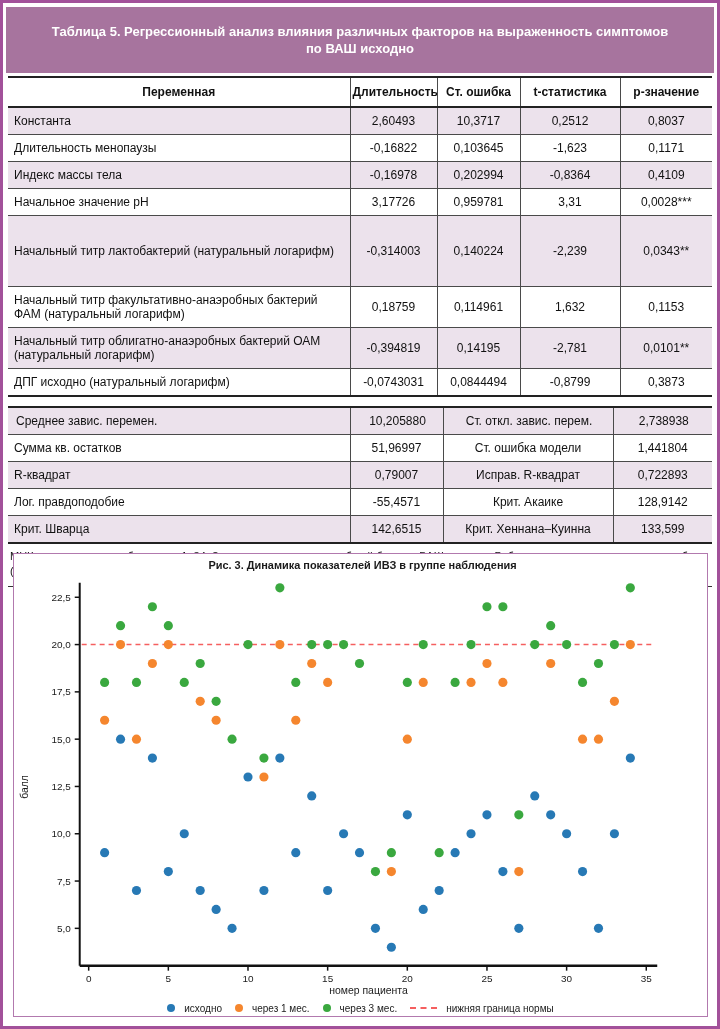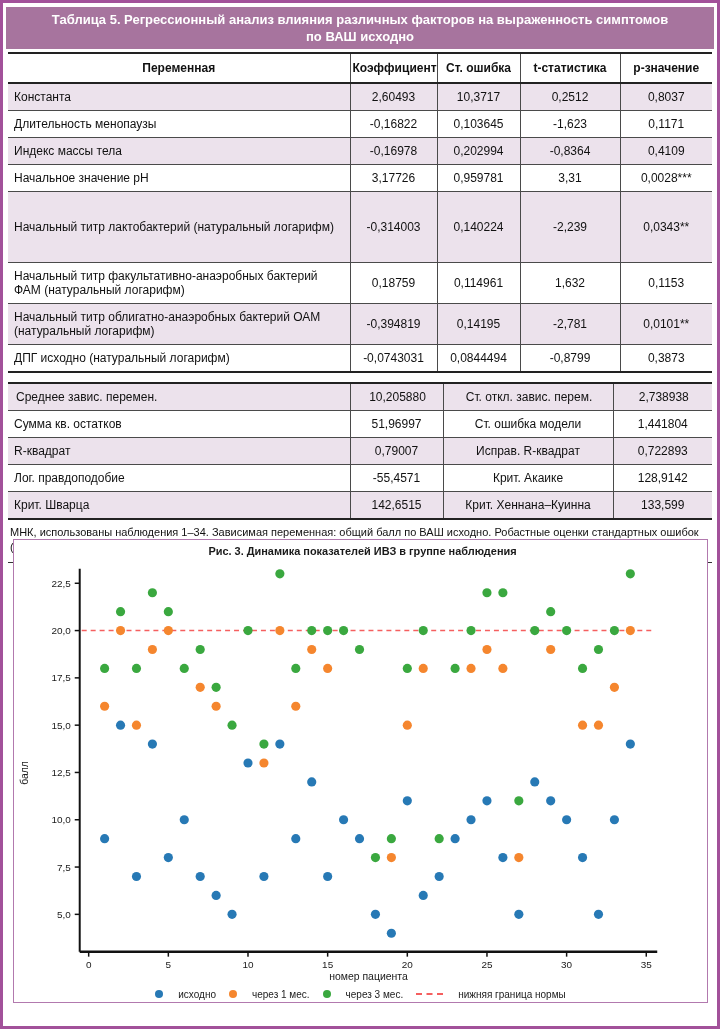--- a/index.html
+++ b/index.html
@@ -1,39 +1,39 @@
 <!DOCTYPE html>
 <html><head>
 <meta charset="utf-8">
 <style>
   html,body{margin:0;padding:0;background:#fff;}
   body{width:720px;height:1029px;position:relative;font-family:"Liberation Sans",sans-serif;color:#111;}
   .page{position:absolute;inset:0;border:3px solid #a2519a;background:#fff;box-sizing:border-box;}
   .title-bar{margin:4px 3px 0 3px;background:#a7749e;color:#fff;font-weight:bold;font-size:13px;
-             text-align:center;padding:4px 40px;line-height:1.32;}
+             text-align:center;padding:16px 40px;line-height:1.32;}
   table{border-collapse:collapse;width:704px;margin:3px 5px 0 5px;table-layout:fixed;}
   td,th{font-size:12px;color:#111;overflow:hidden;}
   .t1 thead th{border-top:2.5px solid #222;border-bottom:2.5px solid #222;font-weight:bold;
                padding:7px 2px;text-align:center;margin-top:28px;}
   .t1 tbody td,.t2 tbody td{border-top:1px solid #4a4a4a;border-bottom:1px solid #4a4a4a;padding:6px 6px;}
   .t1 td+td,.t1 th+th,.t2 td+td{border-left:1px solid #4a4a4a;}
   .t1 tbody td:first-child,.t2 tbody td:first-child{text-align:left;}
   .t1 tbody td,.t2 tbody td{text-align:center;}
   .t1 tbody td:first-child{text-align:left;}
   .t1 tbody tr:nth-child(odd) td,.t2 tbody tr:nth-child(odd) td{background:#ece2ec;}
   .t1 tbody tr:nth-child(5) td{padding:28px 6px;}
   .t1 tbody tr:last-child td,.t2 tbody tr:last-child td{border-bottom:2.5px solid #222;}
   .t2{margin-top:9px;}
   .t2 tbody tr:first-child td{border-top:2px solid #222;padding-left:8px;}
   .note{margin:0 5px;padding:5px 2px 7px 2px;border-bottom:1.5px solid #333;font-size:11px;line-height:1.35;}
-  .chart-box{position:absolute;left:10px;right:9px;top:536px;height:464px;border:1.5px solid #b279ae;
+  .chart-box{position:absolute;left:10px;right:9px;top:550px;height:464px;border:1.5px solid #b279ae;
              background:#fff;box-sizing:border-box;}
   .chart-box svg{display:block;}
   .legend{height:16px;display:flex;justify-content:center;align-items:center;gap:13px;font-size:10px;color:#222;}
-  .legend .li{display:flex;align-items:center;gap:15px;}
+  .legend .li{display:flex;align-items:center;gap:9px;}
   .legend .dot{width:8px;height:8px;border-radius:50%;display:inline-block;}
   .legend .dash{width:27px;height:0;border-top:2px dashed #f55f5f;display:inline-block;}
   .ct{font-weight:bold;font-size:11px;}
   .axlbl{font-size:10.5px;}
   .tick{font-size:10px;fill:#1a1a1a;}
 </style>
 </head>
 <body>
 
 <div class="page">
@@ -44,21 +44,21 @@
     <colgroup>
       <col style="width:342px">
         <col style="width:87px">
         <col style="width:83px">
       <col style="width:100px">
         <col style="width:92px">
     </colgroup>
     <thead>
         <tr id="t1-head">
           <th>Переменная</th>
-          <th>Коэффициент</th>
+          <th>Длительность</th>
           <th>Ст. ошибка</th>
           <th>t-статистика</th>
           <th>p-значение</th>
         </tr>
       </thead>
     <tbody id="t1-body">
         <tr>
           <td>Константа</td>
           <td>2,60493</td>
           <td>10,3717</td>

